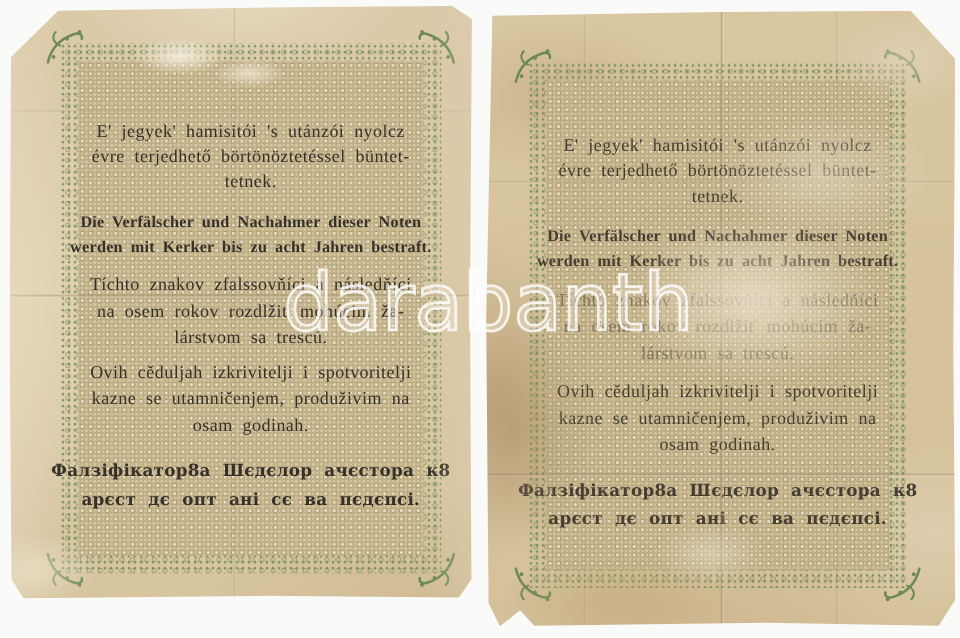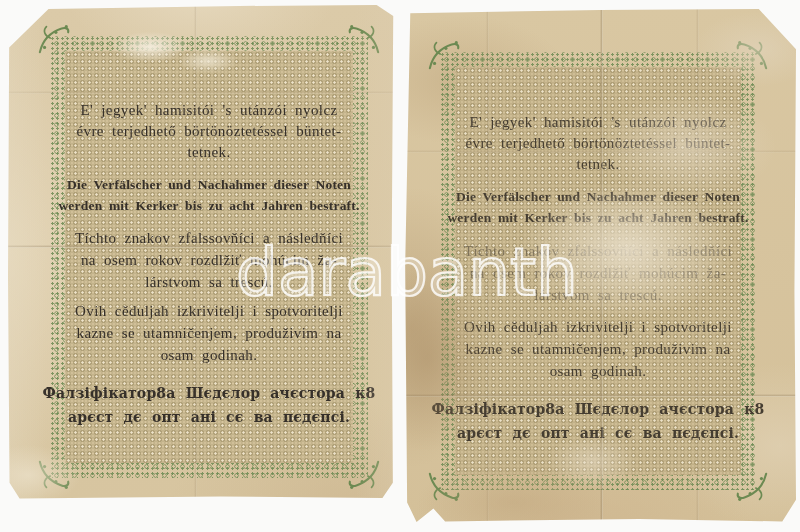--- a/index.html
+++ b/index.html
@@ -73,21 +73,21 @@
       linear-gradient(90deg, rgba(231,220,196,.35), rgba(231,220,196,0) 10%, rgba(231,220,196,0) 90%, rgba(222,206,176,.35));}
   .note-right .wear{background:
       radial-gradient(ellipse 150px 95px at 57% 47%, rgba(233,223,202,.85), rgba(233,223,202,0) 72%),
       radial-gradient(ellipse 120px 70px at 72% 27%, rgba(229,218,197,.55), rgba(229,218,197,0) 75%),
       radial-gradient(ellipse 90px 130px at 6% 68%, rgba(168,139,99,.45), rgba(168,139,99,0) 72%),
       radial-gradient(ellipse 130px 55px at 28% 96%, rgba(190,163,122,.45), rgba(190,163,122,0) 75%),
       radial-gradient(ellipse 85px 50px at 90% 8%, rgba(226,213,189,.6), rgba(226,213,189,0) 75%),
       radial-gradient(ellipse 60px 35px at 48% 88%, rgba(231,220,198,.55), rgba(231,220,198,0) 75%);}
 
   
-  .watermark{position:absolute;left:236px;top:240px;z-index:10;
+  .watermark{position:absolute;left:236px;top:220px;z-index:10;
     font-family:"DejaVu Sans","Liberation Sans",sans-serif;font-size:66px;line-height:1;
     color:transparent;-webkit-text-stroke:2.2px rgba(255,255,255,.8);
     text-shadow:0 0 1px rgba(255,255,255,.25);letter-spacing:0;pointer-events:none;}
 </style>
 </head>
 <body>
 
 <div id="canvas">
 
   <div class="note note-left">

